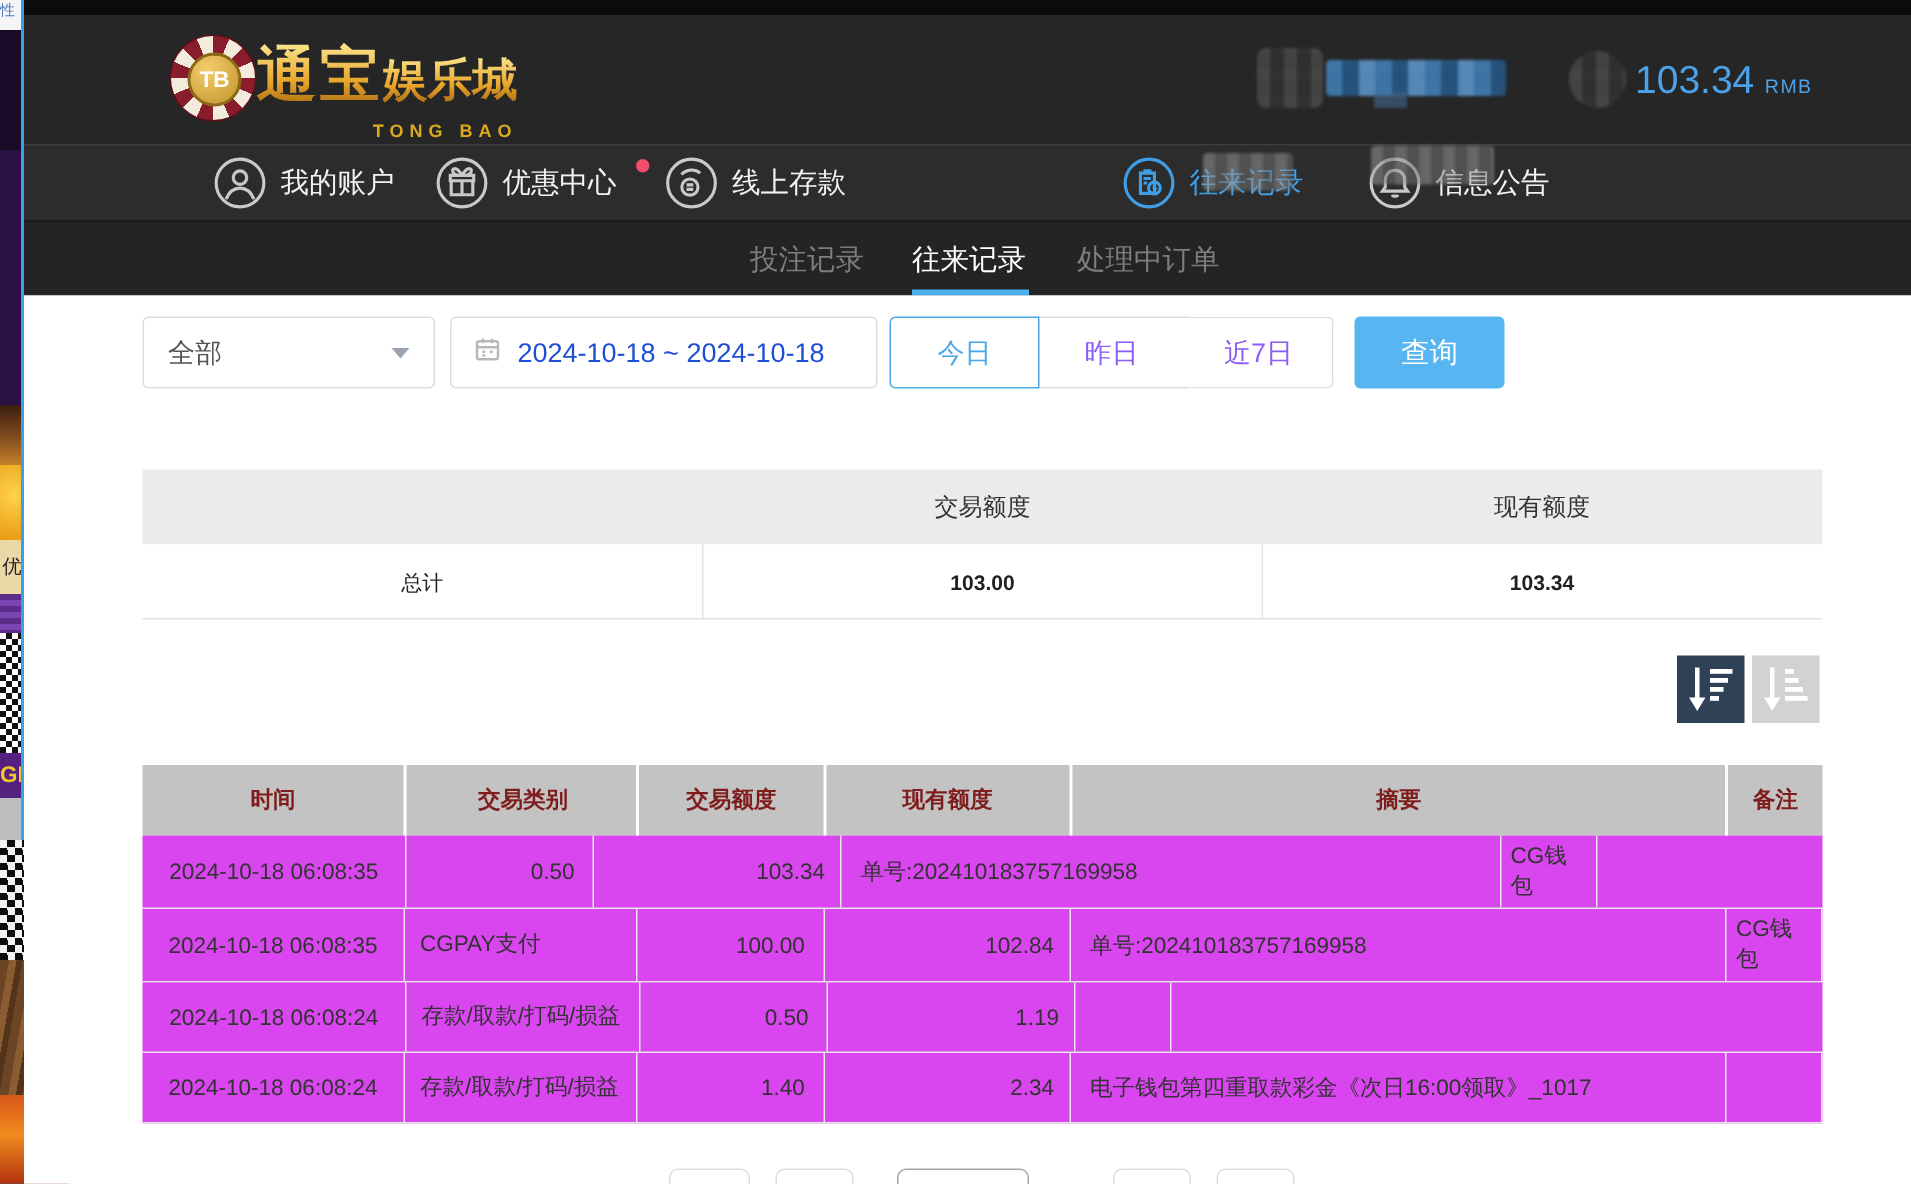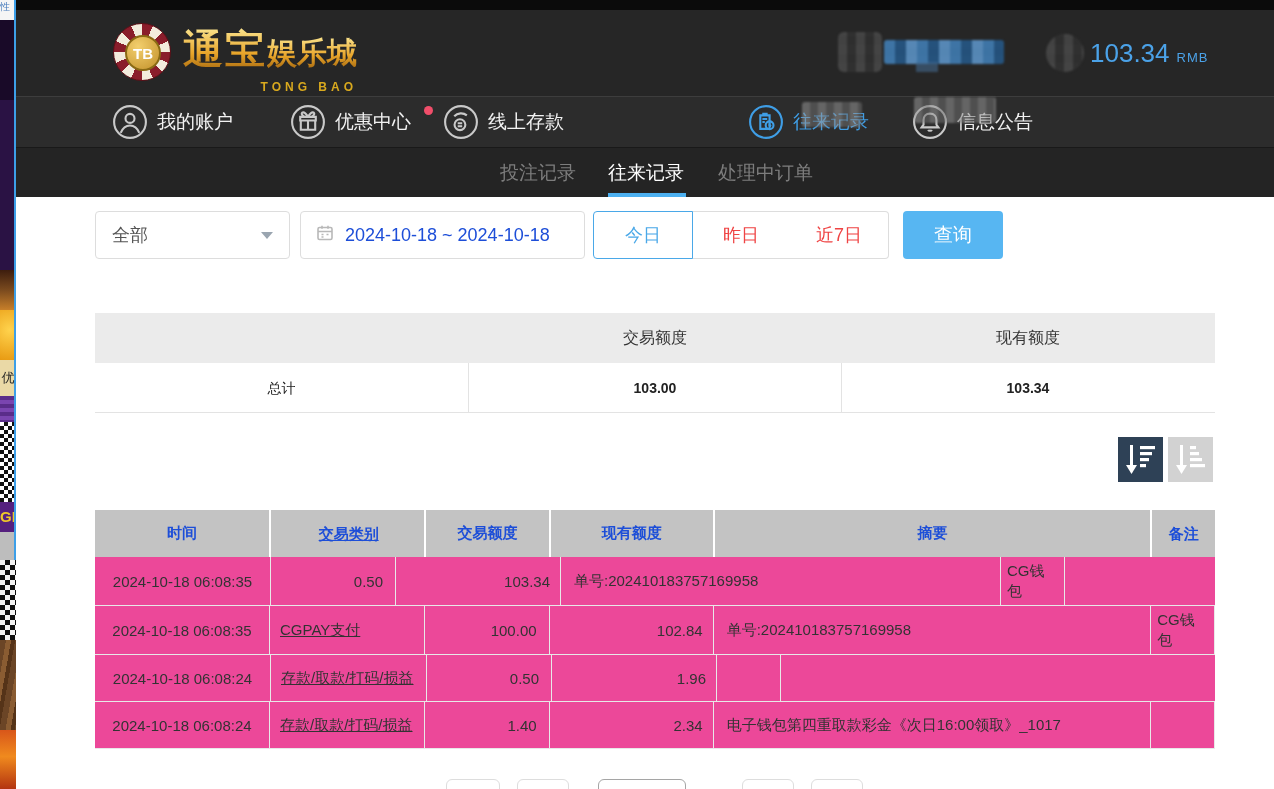--- a/index.html
+++ b/index.html
@@ -33,21 +33,21 @@
   #page { left:16px; top:0; width:1258px; height:789px; background:#fff; z-index:3; }
 
   #top-strip { left:0; top:0; width:1258px; height:10px; background:#0b0b0b; }
   #header    { left:0; top:10px; width:1258px; height:86px; background:#262626; }
   #navbar    { left:0; top:96px; width:1258px; height:52px; background:#2c2c2c;
                border-top:1px solid #3d3d3d; border-bottom:1px solid #191919; }
   #tabbar    { left:0; top:148px; width:1258px; height:49px; background:#242424; }
   #content   { left:0; top:197px; width:1258px; height:592px; background:#fff; }
 
   
-  #logo { left:97px; top:8px; height:68px; display:flex; align-items:center; gap:12px; }
+  #logo { left:97px; top:8px; height:68px; display:flex; align-items:center; }
   #chip { width:58px; height:58px; border-radius:50%;
           background:repeating-conic-gradient(#8a1d2b 0 22.5deg, #f3ecdd 22.5deg 45deg);
           border:1px solid #5c1018; position:relative; }
   #chip-inner { position:absolute; left:11px; top:11px; width:36px; height:36px; border-radius:50%;
           background:radial-gradient(circle at 35% 30%,#f3cf6d,#c2912b); border:2px solid #8a6a14;
           color:#fff; font-weight:bold; font-size:15px; display:flex; align-items:center; justify-content:center; }
   #logo-text { position:relative; height:60px; }
   #logo-cn1 { font-size:40px; font-weight:bold; letter-spacing:2px;
               background:linear-gradient(180deg,#fce792,#e8a52a 60%,#a86a10);
               -webkit-background-clip:text; background-clip:text; color:transparent; }
@@ -95,21 +95,21 @@
   
   #type-select { left:79px; top:211px; width:195px; height:48px; border:1px solid #ddd; border-radius:4px;
                  background:#fff; display:flex; align-items:center; padding:0 16px; cursor:pointer; }
   #type-select-value { font-size:18px; color:#555; flex:1; }
   #select-caret { width:0; height:0; border-left:6px solid transparent; border-right:6px solid transparent;
                   border-top:7px solid #9aa5b0; }
   #date-input { left:284px; top:211px; width:285px; height:48px; border:1px solid #ddd; border-radius:4px;
                 background:#fff; display:flex; align-items:center; gap:10px; padding:0 14px; cursor:pointer; }
   #date-value { font-size:18px; color:#1d4ed8; white-space:nowrap; }
   .quick-btn { position:absolute; top:211px; height:48px; width:99px; background:#fff; border:1px solid #ddd;
-               font-size:18px; color:#ef4444; display:flex; align-items:center; justify-content:center; cursor:pointer; }
+               font-size:18px; color:#8b5cf6; display:flex; align-items:center; justify-content:center; cursor:pointer; }
   #quick-today { left:577px; width:100px; border-color:#4aa8e8; color:#4aa8e8; border-radius:4px 0 0 4px; z-index:2; }
   #quick-yesterday { left:676px; border-left:none; }
   #quick-7days { left:774px; border-left:none; border-radius:0 4px 4px 0; }
   #search-btn { left:887px; top:211px; width:100px; height:48px; background:#57b6f2; border:none; border-radius:4px;
                 color:#fff; font-size:19px; display:flex; align-items:center; justify-content:center; cursor:pointer; }
 
   
   #summary-table { left:79px; top:313px; width:1120px; }
   #summary-head { display:flex; height:50px; background:#ebebeb; align-items:center; }
   #summary-head .scol { font-size:16px; color:#333; text-align:center; }
@@ -121,28 +121,28 @@
   #summary-body .num { font-weight:bold; }
 
   
   #sort-desc { left:1102px; top:437px; width:45px; height:45px; background:#2e4156; border:none; cursor:pointer; }
   #sort-asc  { left:1152px; top:437px; width:45px; height:45px; background:#d2d2d2; border:none; cursor:pointer; }
 
   
   #records-table { left:79px; top:510px; width:1120px; }
   .r-row { display:flex; width:1120px; }
   #records-head { height:47px; background:#c3c3c3; }
-  #records-head .rcell { color:#1d4ed8; font-weight:bold; font-size:15px; display:flex; align-items:center; justify-content:center; }
+  #records-head .rcell { color:#7f1d1d; font-weight:bold; font-size:15px; display:flex; align-items:center; justify-content:center; }
   #records-head .rcell + .rcell { border-left:2px solid #fff; }
-  .r-row.body { min-height:47px; background:#ec4899; border-bottom:1px solid #e8e8e8; }
+  .r-row.body { min-height:47px; background:#d946ef; border-bottom:1px solid #e8e8e8; }
   .rcell { font-size:15px; color:#333; display:flex; align-items:center; }
   .body .rcell + .rcell { border-left:1px solid #e8e8e8; }
   .body .rcell:last-child { border-right:1px solid #e8e8e8; }
   .c-time   { width:175px; justify-content:center; }
-  .c-type   { width:156px; padding:4px 8px 4px 10px; line-height:20px;text-decoration:underline; }
+  .c-type   { width:156px; padding:4px 8px 4px 10px; line-height:20px; }
   .c-amount { width:125px; justify-content:flex-end; padding-right:12px; }
   .c-balance{ width:165px; justify-content:flex-end; padding-right:10px; }
   .c-summary{ width:440px; padding-left:13px; }
   .c-note   { width:65px; padding:4px 6px; line-height:20px; }
 
   
   .page-btn { position:absolute; top:779px; height:34px; background:#fff; border:1px solid #ddd; border-radius:6px; cursor:pointer; }
   #pg1 { left:430px; width:54px; }
   #pg2 { left:501px; width:52px; }
   #pg3 { left:582px; width:88px; border-color:#a5a5a5; }
@@ -191,21 +191,21 @@
   <div id="username-blur" class="abs"></div>
   <div id="username-tail" class="abs"></div>
   <div id="coin-blur" class="abs mosaic-dark"></div>
   <div id="balance" class="abs">
     <span id="balance-amount">103.34</span>
     <span id="balance-currency">RMB</span>
   </div>
 
   <div id="navbar" class="abs"></div>
 
-  <div class="nav-item" style="left:96px">
+  <div class="nav-item" style="left:126px">
     <span class="nav-icon">
       <svg viewBox="0 0 24 24" width="36" height="36">
           <circle cx="12" cy="12" r="10.6"></circle>
           <circle cx="12" cy="9.6" r="3"></circle>
           <path d="M5.8 19.2c1.4-3.4 3.8-4.9 6.2-4.9s4.8 1.5 6.2 4.9"></path>
         </svg>
     </span>
     <span class="nav-label">我的账户</span>
   </div>
 
@@ -344,21 +344,21 @@
       <div class="rcell c-amount">100.00</div>
       <div class="rcell c-balance">102.84</div>
       <div class="rcell c-summary">单号:202410183757169958</div>
       <div class="rcell c-note">CG钱包</div>
     </div>
 
     <div class="r-row body">
       <div class="rcell c-time">2024-10-18 06:08:24</div>
       <div class="rcell c-type">存款/取款/打码/损益</div>
       <div class="rcell c-amount">0.50</div>
-      <div class="rcell c-balance">1.96</div>
+      <div class="rcell c-balance">1.19</div>
       <div class="rcell c-note"></div>
     </div>
 
     <div class="r-row body">
       <div class="rcell c-time">2024-10-18 06:08:24</div>
       <div class="rcell c-type">存款/取款/打码/损益</div>
       <div class="rcell c-amount">1.40</div>
       <div class="rcell c-balance">2.34</div>
       <div class="rcell c-summary">电子钱包第四重取款彩金《次日16:00领取》_1017</div>
       <div class="rcell c-note"></div>

